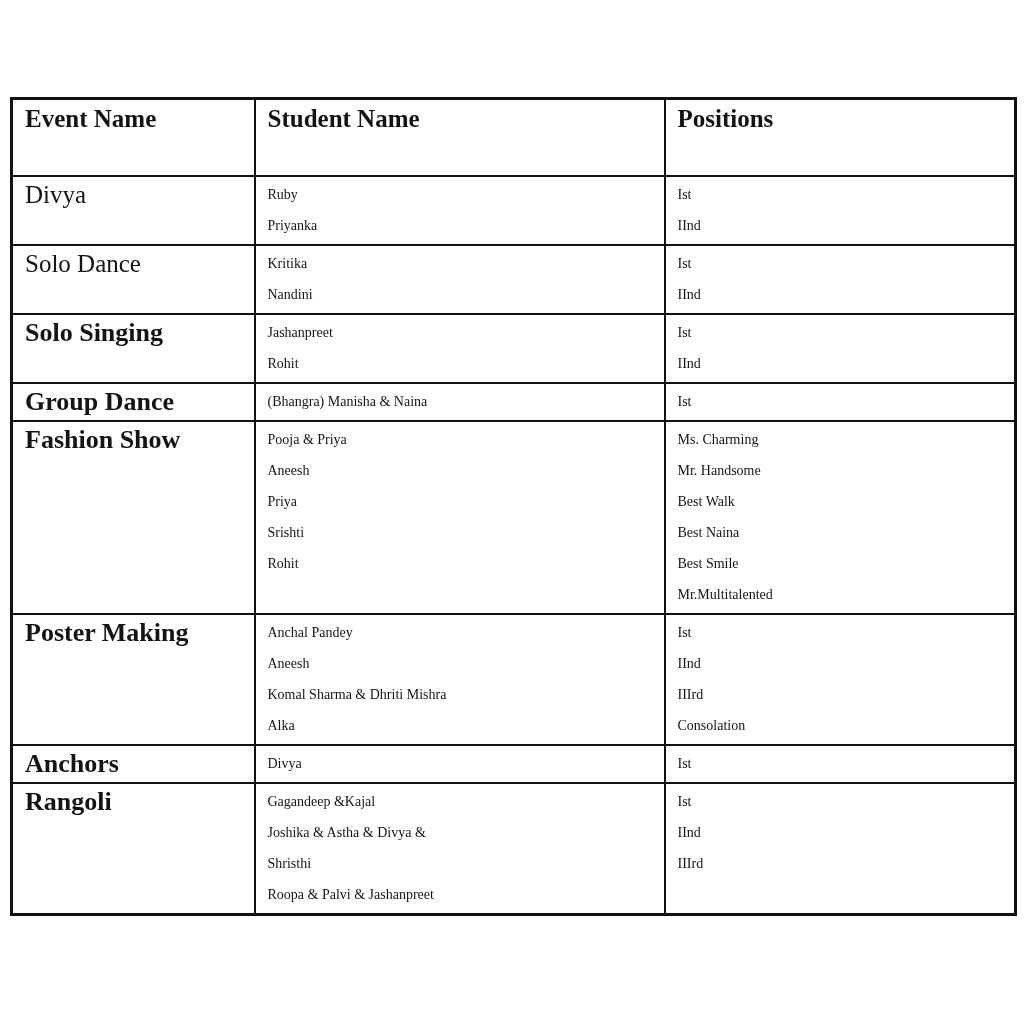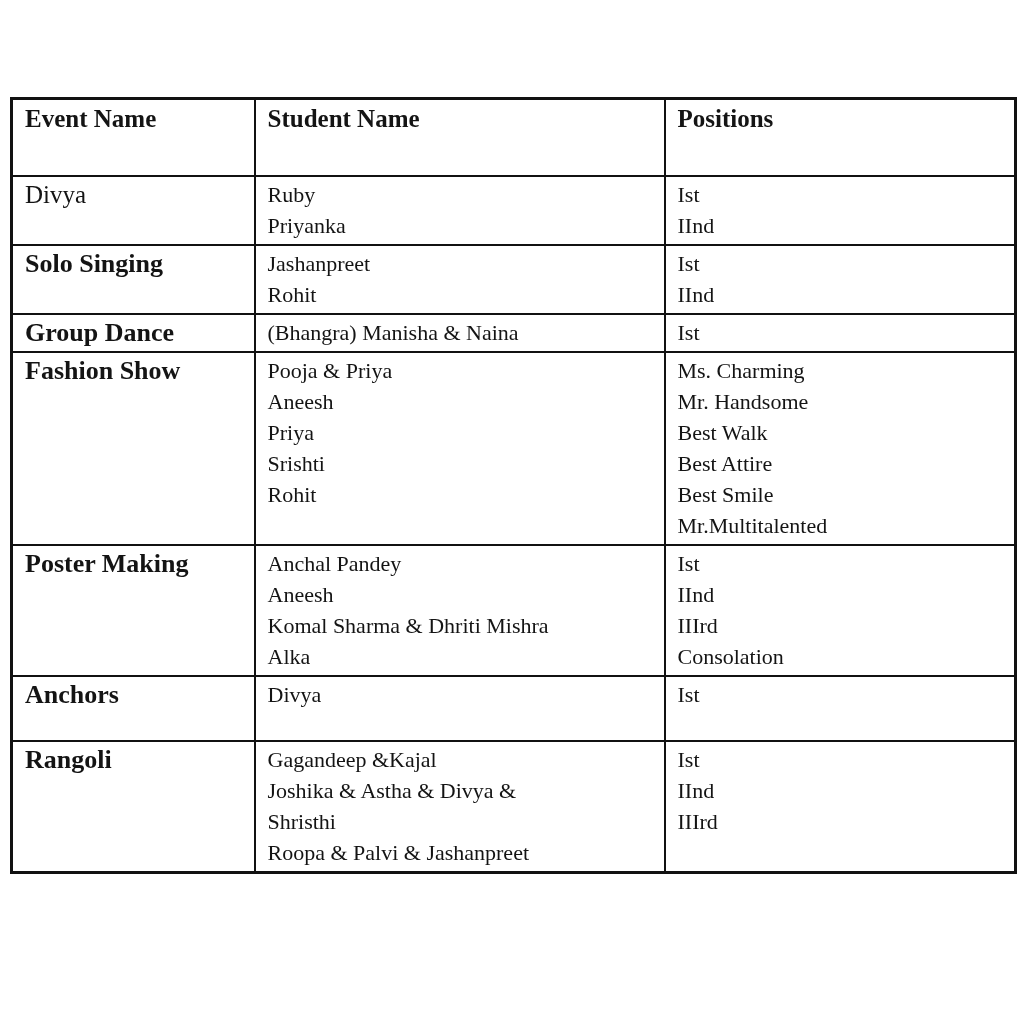--- a/index.html
+++ b/index.html
@@ -31,21 +31,21 @@
   }
   table.results col.c1 { width: 243px; }
   table.results col.c2 { width: 410px; }
   table.results col.c3 { width: 351px; }
   table.results th,
   table.results td {
     border: 2px solid #111111;
     vertical-align: top;
     text-align: left;
     padding: 2px 12px 3px 12px;
-    font-size: 22px;
+    font-size: 14px;
     line-height: 31px;
     overflow: hidden;
   }
   table.results th {
     font-weight: bold;
     font-size: 25px;
     height: 70px;
     line-height: 33px;
   }
   td.event-cell.bold {
@@ -83,20 +83,31 @@
             <td>
               <div>Ruby</div>
               <div>Priyanka</div>
             </td>
             <td>
               <div>Ist</div>
               <div>IInd</div>
             </td>
           </tr>
           <tr>
+            <td class="event-cell regular">Solo Dance</td>
+            <td>
+              <div>Kritika</div>
+              <div>Nandini</div>
+            </td>
+            <td>
+              <div>Ist</div>
+              <div>IInd</div>
+            </td>
+          </tr>
+          <tr>
             <td class="event-cell bold">Solo Singing</td>
             <td>
               <div>Jashanpreet</div>
               <div>Rohit</div>
             </td>
             <td>
               <div>Ist</div>
               <div>IInd</div>
             </td>
           </tr>
@@ -115,21 +126,21 @@
               <div>Pooja &amp; Priya</div>
               <div>Aneesh</div>
               <div>Priya</div>
               <div>Srishti</div>
               <div>Rohit</div>
             </td>
             <td>
               <div>Ms. Charming</div>
               <div>Mr. Handsome</div>
               <div>Best Walk</div>
-              <div>Best Attire</div>
+              <div>Best Naina</div>
               <div>Best Smile</div>
               <div>Mr.Multitalented</div>
             </td>
           </tr>
           <tr>
             <td class="event-cell bold">Poster Making</td>
             <td>
               <div>Anchal Pandey</div>
               <div>Aneesh</div>
               <div>Komal Sharma &amp; Dhriti Mishra</div>

